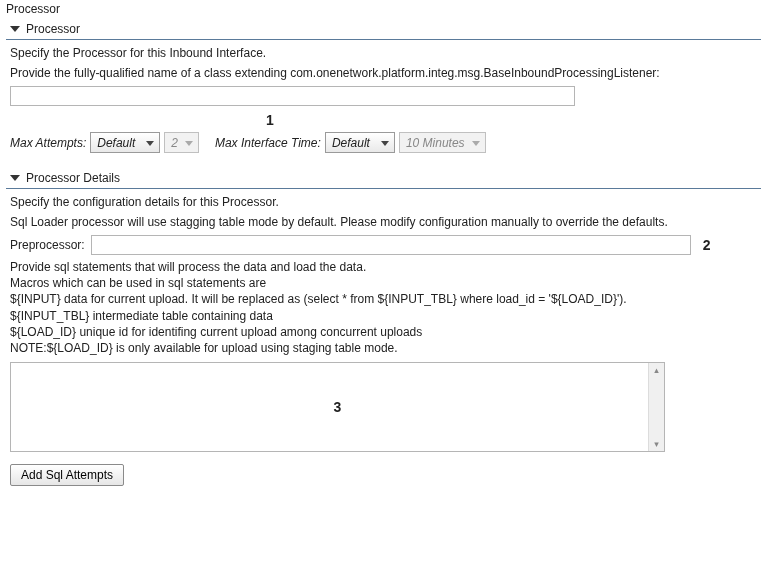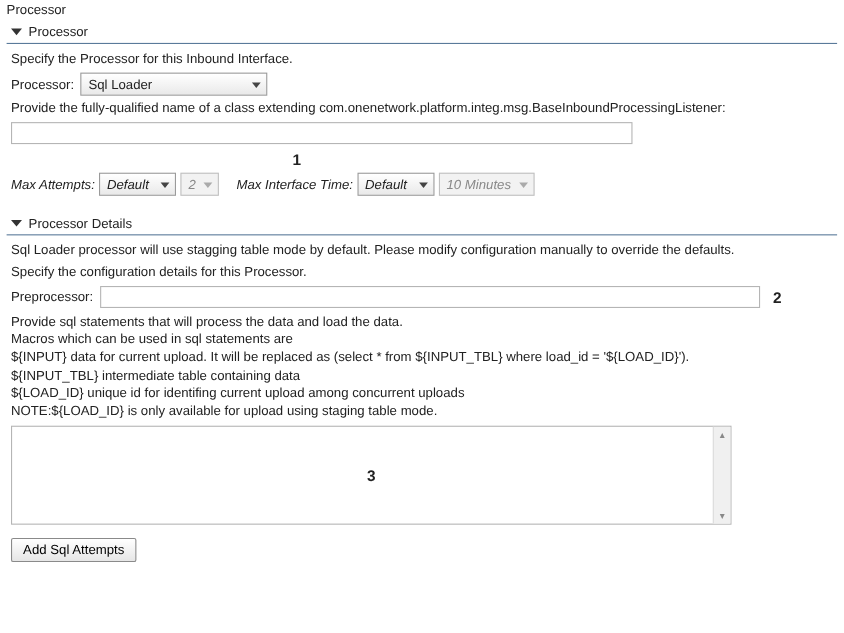--- a/index.html
+++ b/index.html
@@ -136,27 +136,20 @@
 <div class="title-bar">Processor</div>
 
 <div class="section">
   <div class="section-header">
     <span class="twisty"></span>
     <span>Processor</span>
   </div>
   <div class="section-body">
     <div class="help-text">Specify the Processor for this Inbound Interface.</div>
 
-    <div class="row">
-      <span class="label">Processor:</span>
-      <div class="combo" style="min-width:170px">
-        <span>Sql Loader</span>
-        <span class="caret"></span>
-      </div>
-    </div>
 
     <div class="help-text">Provide the fully-qualified name of a class extending com.onenetwork.platform.integ.msg.BaseInboundProcessingListener:</div>
     <input class="text-input full-input" value="" style="">
 
     <div style="text-align:left; margin:6px 0 2px 250px;">
       <span class="callout">1</span>
     </div>
 
     <div class="row" style="gap:4px;font-style:italic;">
       <span class="label">Max Attempts:</span>
@@ -183,22 +176,22 @@
     </div>
   </div>
 </div>
 
 <div class="section">
   <div class="section-header">
     <span class="twisty"></span>
     <span>Processor Details</span>
   </div>
   <div class="section-body">
+    <div class="help-text">Specify the configuration details for this Processor.</div>
     <div class="help-text">Sql Loader processor will use stagging table mode by default. Please modify configuration manually to override the defaults.</div>
-    <div class="help-text">Specify the configuration details for this Processor.</div>
 
     <div class="row">
       <span class="label">Preprocessor:</span>
       <input class="text-input wide-input" value="" style="">
       <span class="callout">2</span>
     </div>
 
     <div class="help-text" style="white-space:pre-line; line-height:1.35;">Provide sql statements that will process the data and load the data.
 Macros which can be used in sql statements are
 ${INPUT} data for current upload. It will be replaced as (select * from ${INPUT_TBL} where load_id = '${LOAD_ID}').

